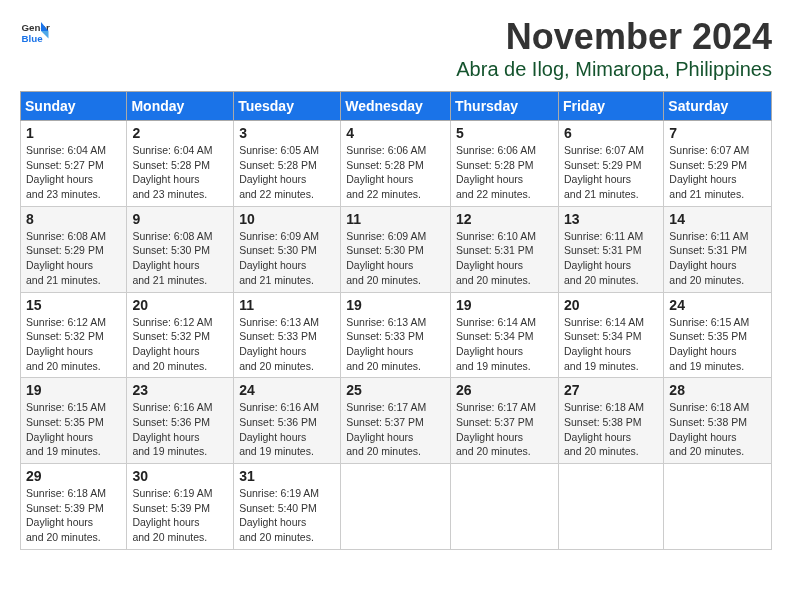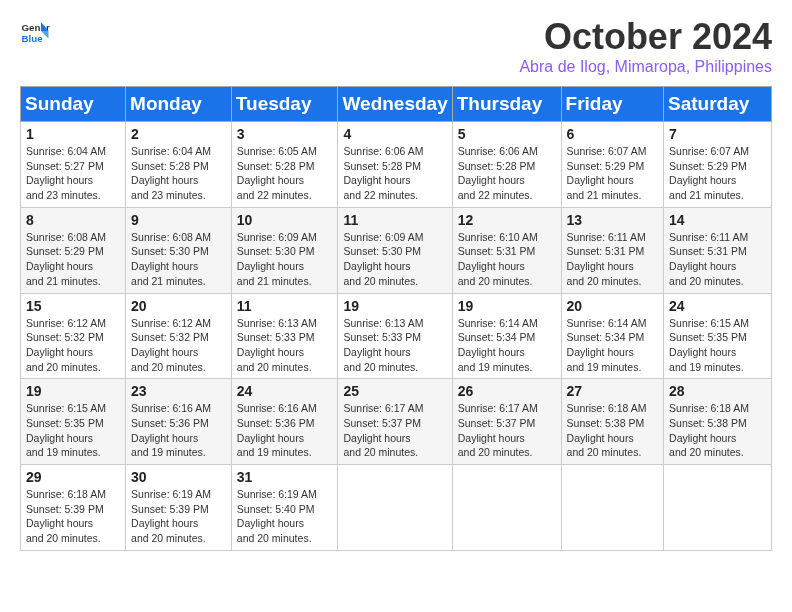--- a/index.html
+++ b/index.html
@@ -27,34 +27,34 @@
     }
     .title-section {
       text-align: right;
     }
     .calendar-title {
       font-size: 36px;
       font-weight: bold;
       color: #333;
     }
     .calendar-subtitle {
-      font-size: 16px;
-      color: #8b5cf6;
+      font-size: 20px;
+      color: #14532d;
     }
     .calendar-table {
       width: 100%;
       border-collapse: collapse;
       font-size: 11px;
     }
     .calendar-table thead tr th {
       background: #1a73e8;
       color: white;
       padding: 6px 4px;
       text-align: left;
-      font-size: 19px;
+      font-size: 14px;
       font-weight: bold;
       border: 1px solid #aaa;
     }
     .calendar-table tbody tr td {
       border: 1px solid #ccc;
       vertical-align: top;
       padding: 4px 5px;
       width: 113px;
       min-height: 80px;
       background: #fff;
@@ -85,21 +85,21 @@
 <div class="header-section">
   <div class="logo">
     <svg class="logo-icon" viewBox="0 0 40 40" xmlns="http://www.w3.org/2000/svg">
       <text x="2" y="20" font-size="13" font-weight="bold" fill="#333">General</text>
       <text x="2" y="34" font-size="13" font-weight="bold" fill="#1a73e8">Blue</text>
       <polygon points="28,8 38,20 28,20" fill="#1a73e8"></polygon>
       <polygon points="28,20 38,20 38,30" fill="#4fa8e8"></polygon>
     </svg>
   </div>
   <div class="title-section">
-    <div class="calendar-title">October 2024</div>
+    <div class="calendar-title">November 2024</div>
     <div class="calendar-subtitle">Abra de Ilog, Mimaropa, Philippines</div>
   </div>
 </div>
 
 <table class="calendar-table">
   <thead>
     <tr>
     <th>Sunday</th>
         <th>Monday</th>
         <th>Tuesday</th>

